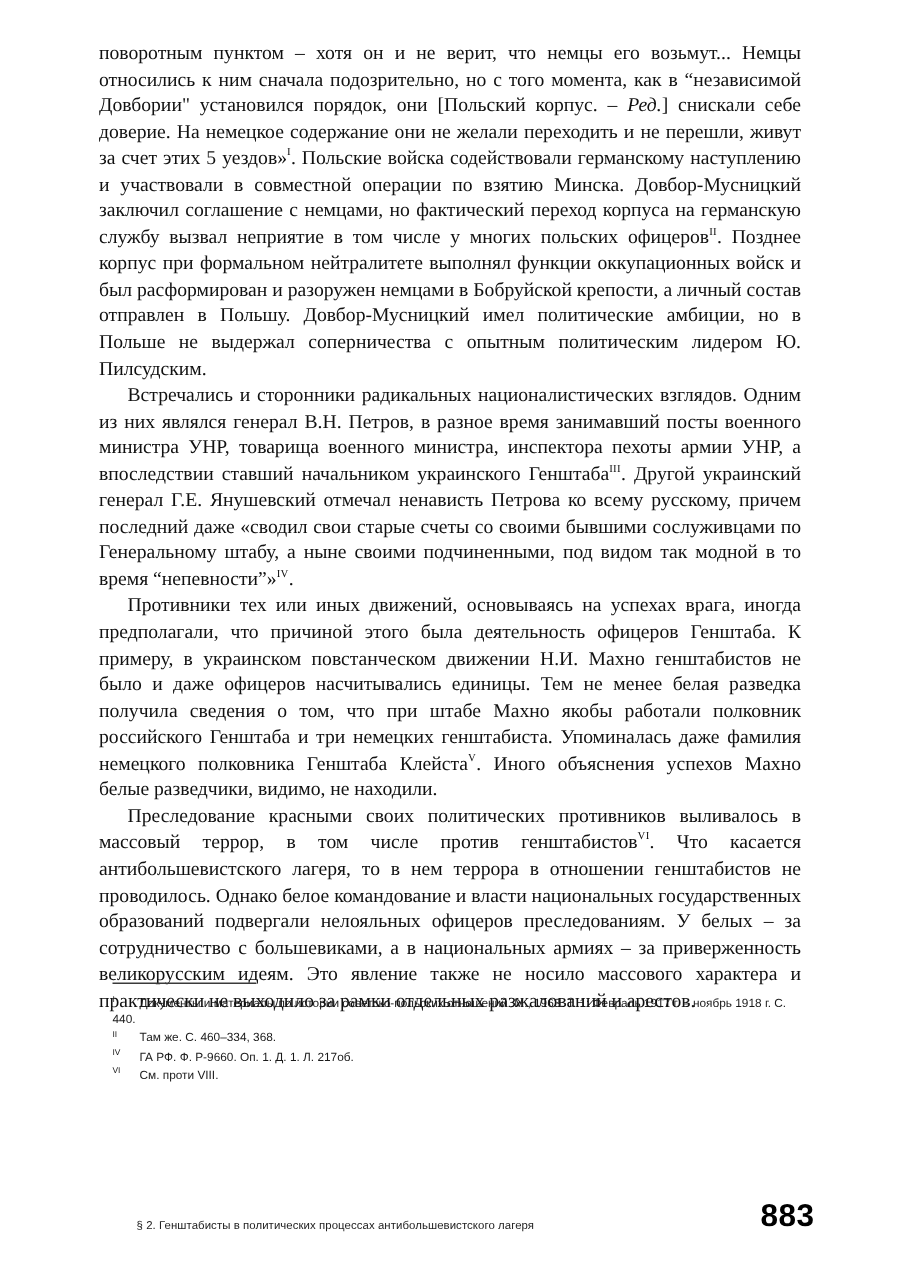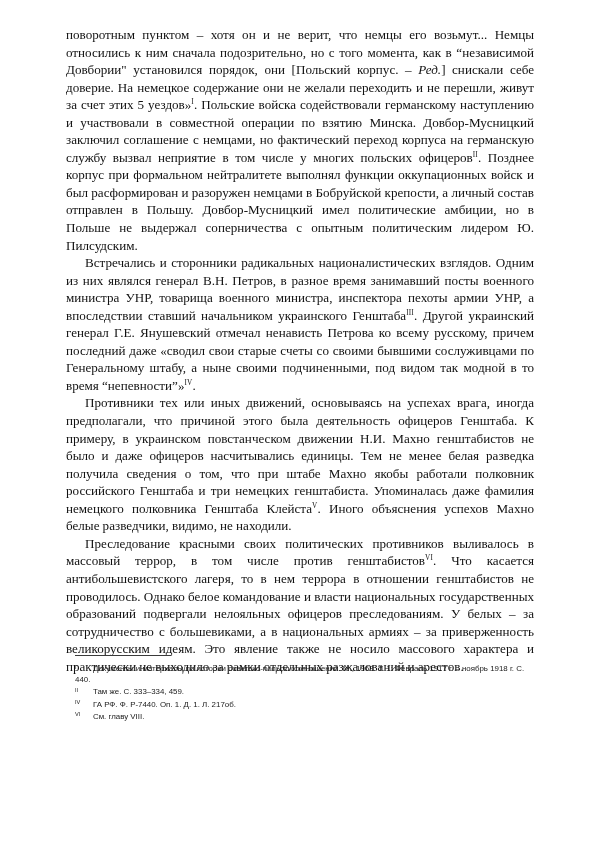--- a/index.html
+++ b/index.html
@@ -124,27 +124,31 @@
 
   <div class="footnotes">
     <div class="fn-rule"></div>
     <div id="fn-list">
         <div class="fn-item">
           <span class="marker">I</span>
           <span class="fn-body">Документы и материалы по истории советско-польских отношений. М., 1963. Т. 1: Февраль 1917 г. – ноябрь 1918 г. С. 440.</span>
         </div>
         <div class="fn-item">
           <span class="marker">II</span>
-          <span class="fn-body">Там же. С. 333–334, 459.</span>
+          <span class="fn-body">Там же. С. 460–334, 368.</span>
         </div>
         <div class="fn-item">
           <span class="marker">IV</span>
-          <span class="fn-body">ГА РФ. Ф. Р-7440. Оп. 1. Д. 1. Л. 217об.</span>
+          <span class="fn-body">ГА РФ. Ф. Р-9660. Оп. 1. Д. 1. Л. 217об.</span>
         </div>
         <div class="fn-item">
           <span class="marker">VI</span>
-          <span class="fn-body">См. главу VIII.</span>
+          <span class="fn-body">См. проти VIII.</span>
         </div>
       </div>
   </div>
 
+  <div class="footer">
+    <div class="footer-title">§ 2. Генштабисты в политических процессах антибольшевистского лагеря</div>
+    <div class="footer-pageno">883</div>
+  </div>
 
 </div>
 
 </body></html>

